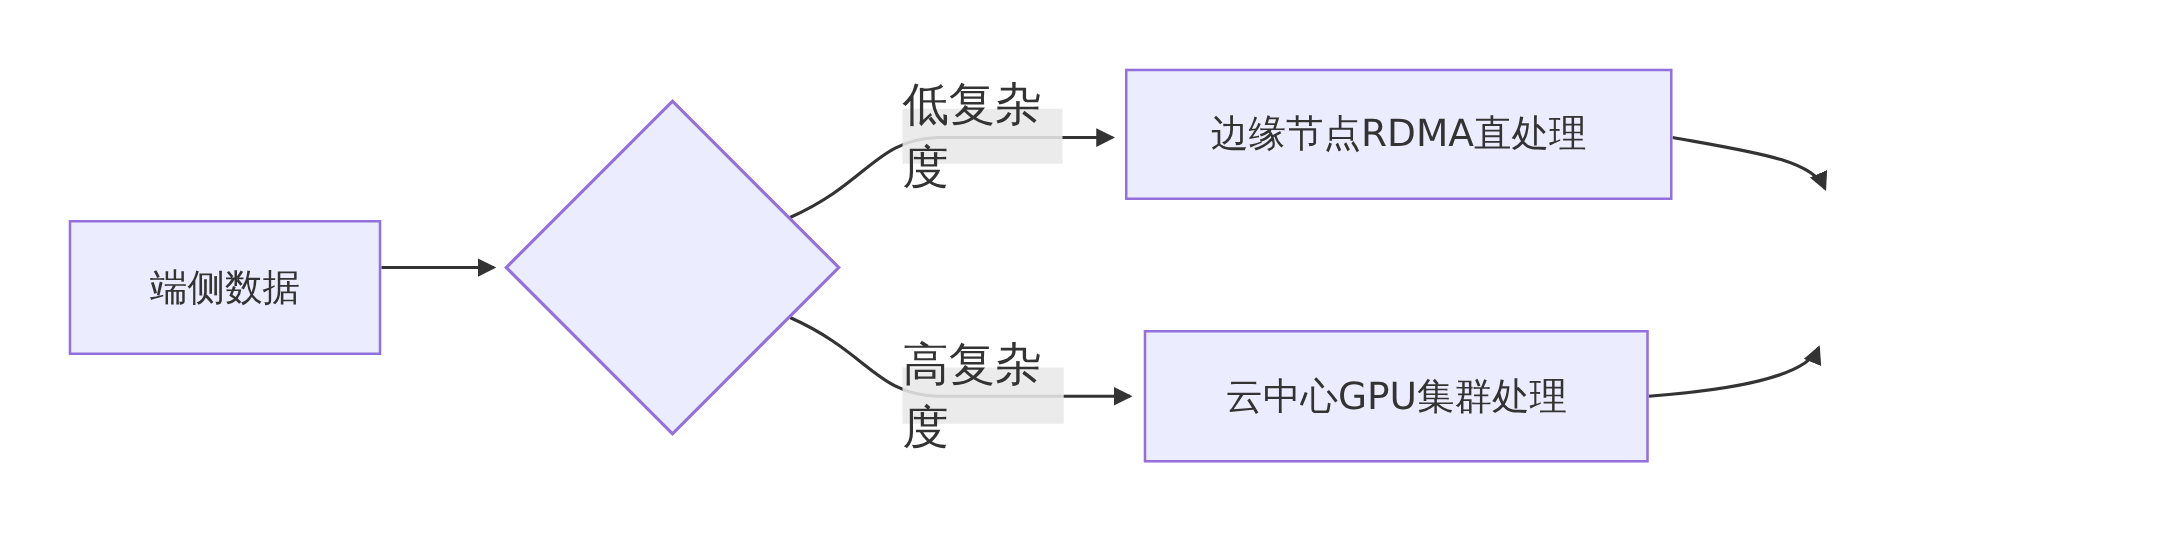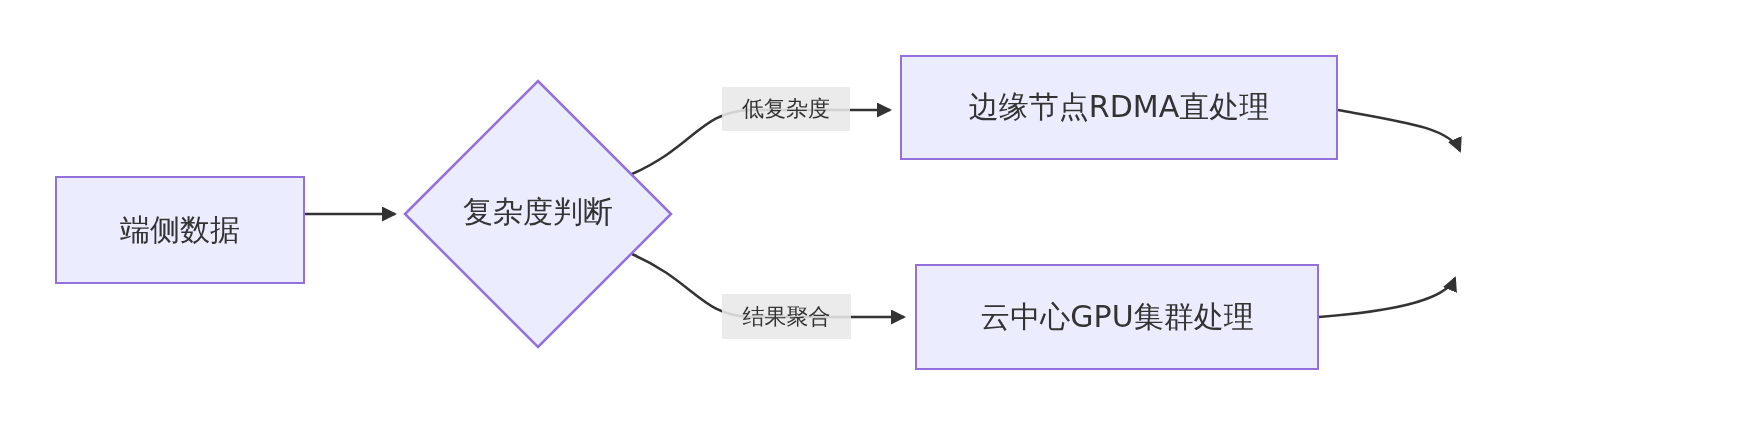--- a/index.html
+++ b/index.html
@@ -50,21 +50,21 @@
     text-align: center;
     color: #333333;
     font-size: 30px;
     z-index: 2;
   }
   .edge-label {
     position: absolute;
     box-sizing: border-box;
     background: rgba(232, 232, 232, 0.88);
     color: #333333;
-    font-size: 22px;
+    font-size: 37px;
     display: flex;
     align-items: center;
     justify-content: center;
     z-index: 1;
   }
   .edge-label-low  { left: 722px; top: 87px;  width: 128px; height: 44px; }
   .edge-label-high { left: 722px; top: 294px; width: 129px; height: 45px; }
 </style>
 </head>
 <body>
@@ -88,30 +88,27 @@
 
     <path class="edge-path" d="M1319,317 C1385,312 1445,302 1455,278" marker-end="url(#arrowhead)"></path>
 
     <polygon points="405,214 538,81 671,214 538,347" fill="#ECECFF" stroke="#9370DB" stroke-width="2.5"></polygon>
   </svg>
 
   <div class="node node-endpoint">
     <span>端侧数据</span>
   </div>
 
-  <div class="diamond-label">
-    <span>复杂度判断</span>
-  </div>
 
   <div class="edge-label edge-label-low">
     <span>低复杂度</span>
   </div>
 
   <div class="edge-label edge-label-high">
-    <span>结果聚合</span>
+    <span>高复杂度</span>
   </div>
 
   <div class="node node-edge">
     <span>边缘节点RDMA直处理</span>
   </div>
 
   <div class="node node-cloud">
     <span>云中心GPU集群处理</span>
   </div>
 

